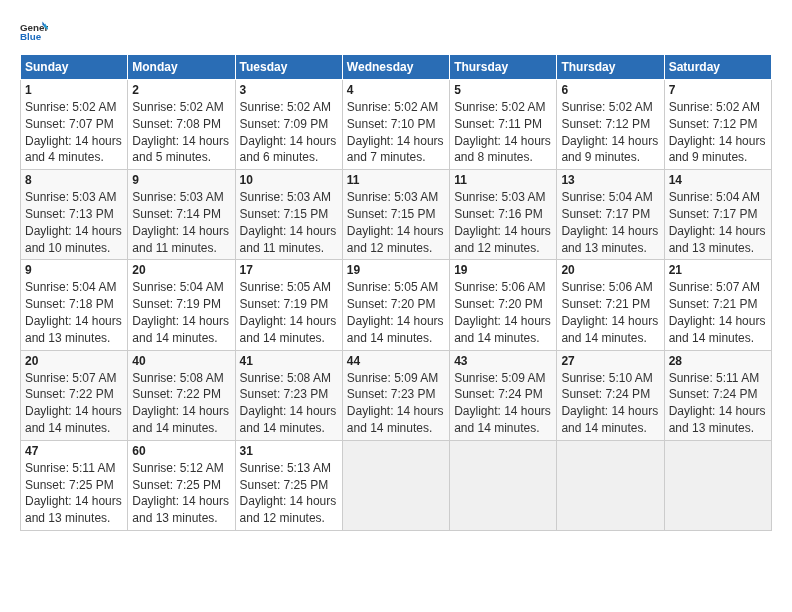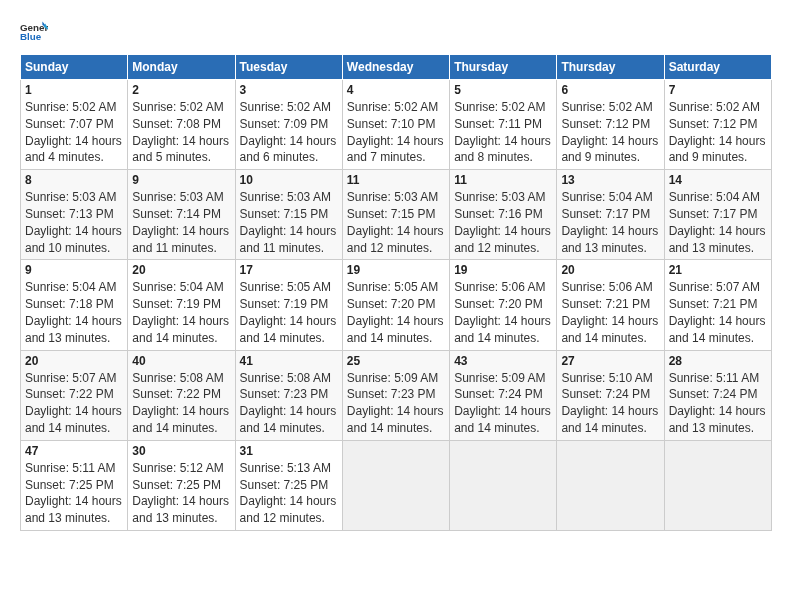--- a/index.html
+++ b/index.html
@@ -215,21 +215,21 @@
       </td>
           <td>
         <span class="day-num">40</span>
         <span class="day-info">Sunrise: 5:08 AM<br>Sunset: 7:22 PM<br>Daylight: 14 hours and 14 minutes.</span>
       </td>
           <td>
         <span class="day-num">41</span>
         <span class="day-info">Sunrise: 5:08 AM<br>Sunset: 7:23 PM<br>Daylight: 14 hours and 14 minutes.</span>
       </td>
           <td>
-        <span class="day-num">25</span>
+        <span class="day-num">44</span>
         <span class="day-info">Sunrise: 5:09 AM<br>Sunset: 7:23 PM<br>Daylight: 14 hours and 14 minutes.</span>
       </td>
           <td>
         <span class="day-num">43</span>
         <span class="day-info">Sunrise: 5:09 AM<br>Sunset: 7:24 PM<br>Daylight: 14 hours and 14 minutes.</span>
       </td>
           <td>
         <span class="day-num">27</span>
         <span class="day-info">Sunrise: 5:10 AM<br>Sunset: 7:24 PM<br>Daylight: 14 hours and 14 minutes.</span>
       </td>
@@ -237,21 +237,21 @@
         <span class="day-num">28</span>
         <span class="day-info">Sunrise: 5:11 AM<br>Sunset: 7:24 PM<br>Daylight: 14 hours and 13 minutes.</span>
       </td>
         </tr>
         <tr>
           <td>
         <span class="day-num">47</span>
         <span class="day-info">Sunrise: 5:11 AM<br>Sunset: 7:25 PM<br>Daylight: 14 hours and 13 minutes.</span>
       </td>
           <td>
-        <span class="day-num">30</span>
+        <span class="day-num">60</span>
         <span class="day-info">Sunrise: 5:12 AM<br>Sunset: 7:25 PM<br>Daylight: 14 hours and 13 minutes.</span>
       </td>
           <td>
         <span class="day-num">31</span>
         <span class="day-info">Sunrise: 5:13 AM<br>Sunset: 7:25 PM<br>Daylight: 14 hours and 12 minutes.</span>
       </td>
           <td class="empty"></td>
           <td class="empty"></td>
           <td class="empty"></td>
           <td class="empty"></td>

